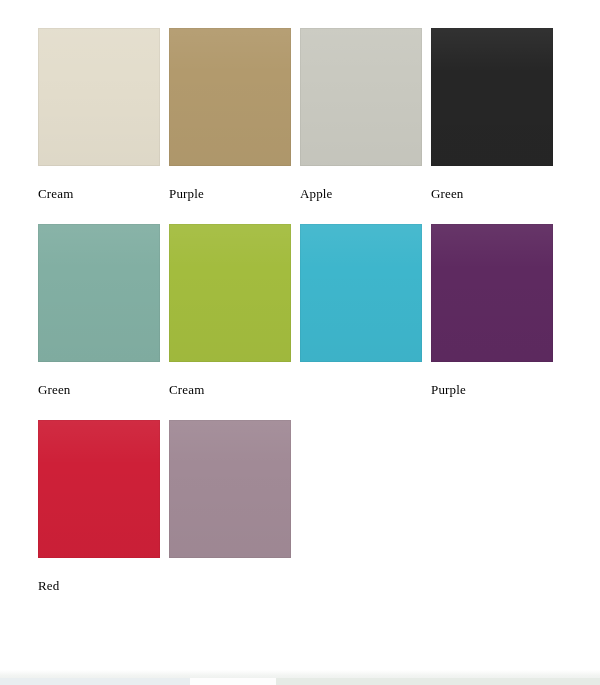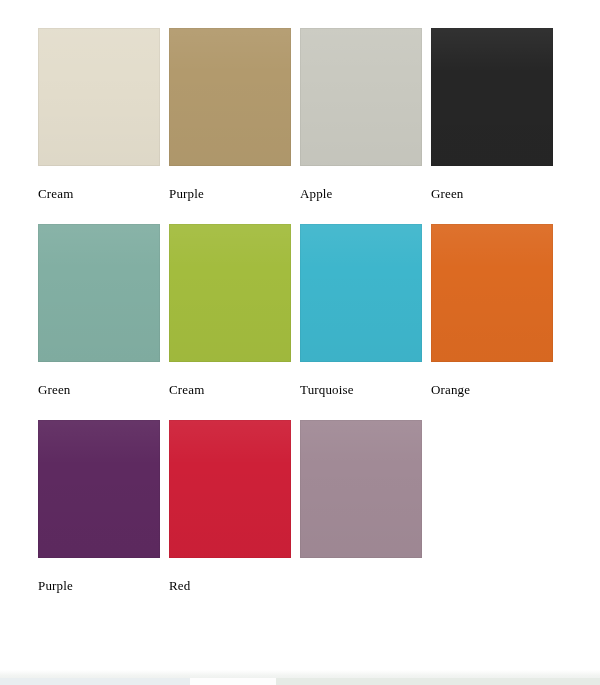--- a/index.html
+++ b/index.html
@@ -122,25 +122,20 @@
       <div class="swatch-cell">
         <div class="swatch-chip" style="background-color: rgb(130, 175, 163);"></div>
         <div class="swatch-label">Green</div>
       </div>
       <div class="swatch-cell">
         <div class="swatch-chip" style="background-color: rgb(163, 188, 62);"></div>
         <div class="swatch-label">Cream</div>
       </div>
       <div class="swatch-cell">
         <div class="swatch-chip" style="background-color: rgb(62, 182, 204);"></div>
-        <div class="swatch-label">Turquoise</div>
-      </div>
-      <div class="swatch-cell">
-        <div class="swatch-chip" style="background-color: rgb(220, 106, 34);"></div>
-        <div class="swatch-label">Orange</div>
       </div>
       <div class="swatch-cell">
         <div class="swatch-chip" style="background-color: rgb(94, 42, 96);"></div>
         <div class="swatch-label">Purple</div>
       </div>
       <div class="swatch-cell">
         <div class="swatch-chip" style="background-color: rgb(206, 32, 56);"></div>
         <div class="swatch-label">Red</div>
       </div>
       <div class="swatch-cell">

